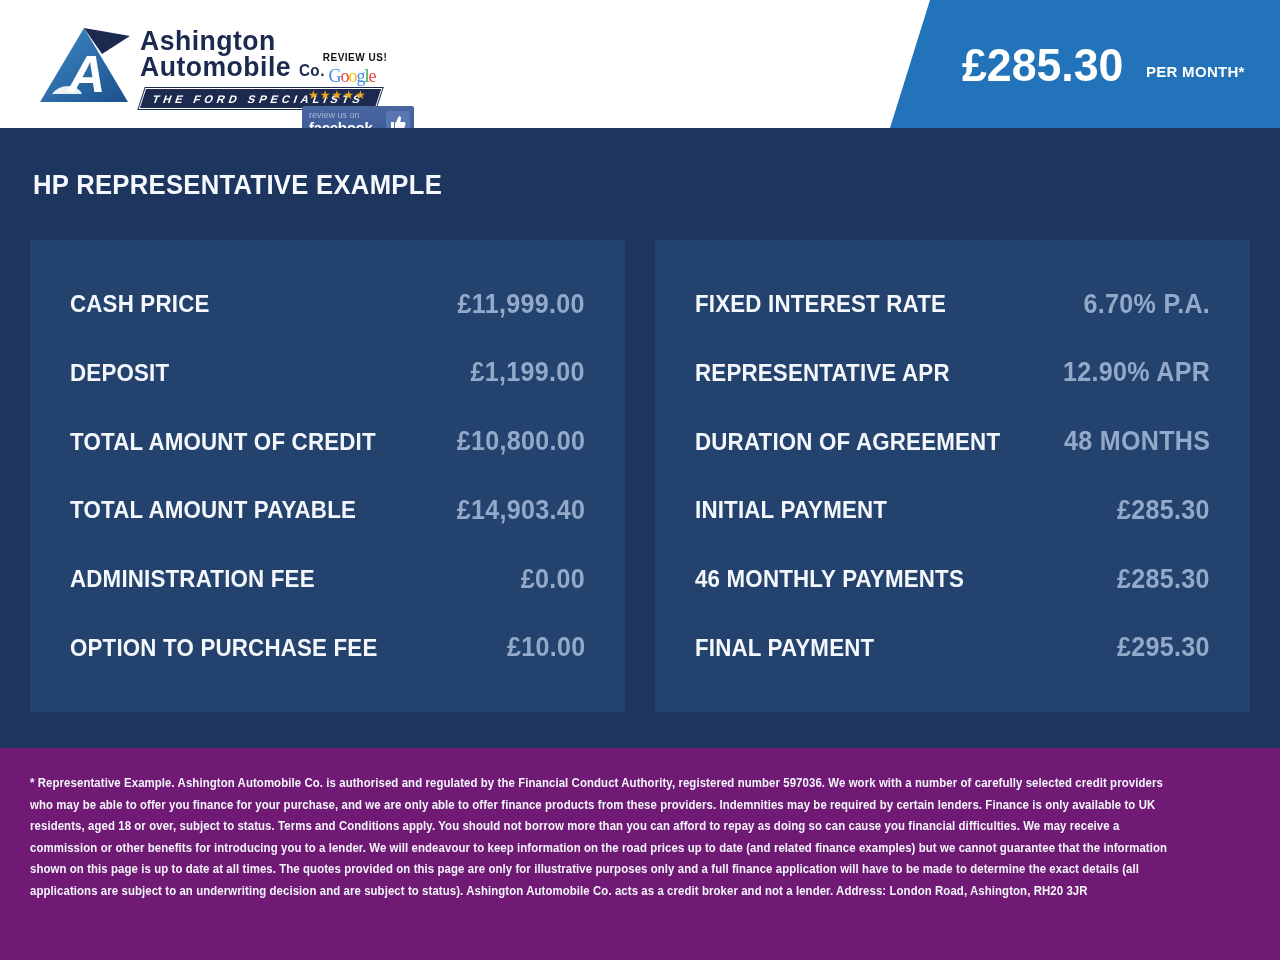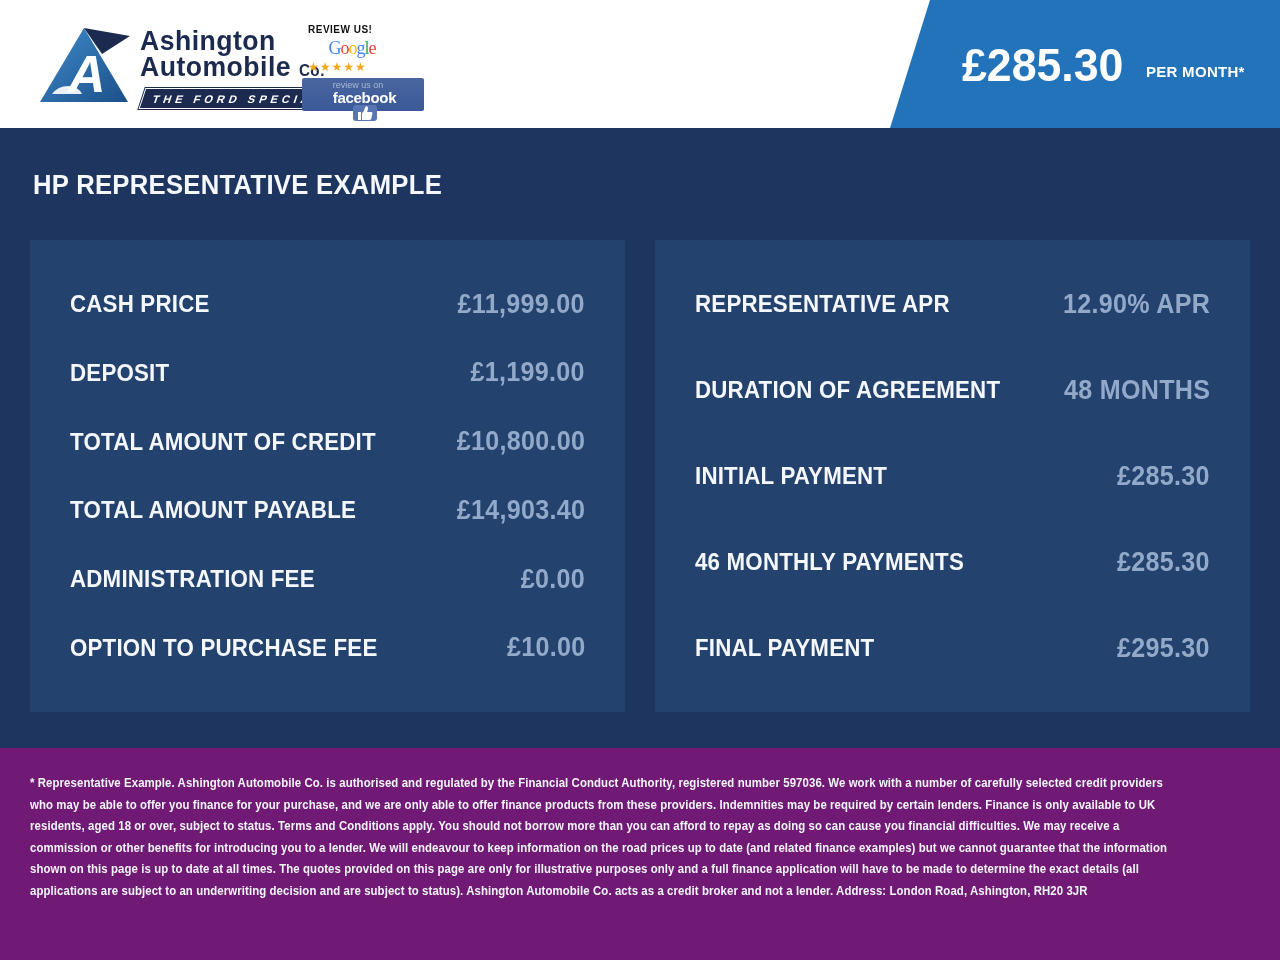--- a/index.html
+++ b/index.html
@@ -42,45 +42,44 @@
     box-shadow: 0 0 0 1px #1b2a4e;
     white-space: nowrap;
   }
 
   .badges {
     position: absolute; left: 302px; top: 24px;
     width: 100px; text-align: center;
   }
   .review-us {
     font-size: 10px; font-weight: 700; color: #111111;
-    letter-spacing: 0.5px; text-align: left; padding-left: 6px;
+    letter-spacing: 0.5px; text-align: center; padding-left: 6px; margin-top: 28px;
   }
   .google-word {
     font-family: "Liberation Serif", serif;
     font-size: 18px; line-height: 26px; font-weight: 400;
     text-align: center; letter-spacing: -1px;
   }
   .google-word span:nth-child(1) { color: #4285f4; }
   .google-word span:nth-child(2) { color: #ea4335; }
   .google-word span:nth-child(3) { color: #fbbc05; }
   .google-word span:nth-child(4) { color: #4285f4; }
   .google-word span:nth-child(5) { color: #34a853; }
   .google-word span:nth-child(6) { color: #ea4335; }
   .stars {
     color: #f0a818; font-size: 12px; letter-spacing: 1px;
     text-align: left; padding-left: 6px; line-height: 12px;
   }
   .fb-badge {
     margin-top: 5px;
-    width: 122px; height: 33px;
+    width: 112px; height: 33px;
     background: linear-gradient(#4a66a0, #3b5998);
     border-radius: 2px;
     display: flex; align-items: center;
     padding: 2px 4px 2px 7px;
-    flex-direction: column;
   }
   .fb-text { flex: 1; text-align: left; }
   .fb-line1 { font-size: 9px; color: #a9b8d4; line-height: 10px; }
   .fb-line2 { font-size: 15px; font-weight: 700; color: #ffffff; line-height: 15px; letter-spacing: -0.3px; }
   .fb-thumb {
     width: 24px; height: 24px; border-radius: 3px;
     background: #5876b4;
     display: flex; align-items: center; justify-content: center;
   }
 
@@ -234,20 +233,24 @@
         <span class="row-value">£0.00</span>
       </div>
       <div class="row">
         <span class="row-label">OPTION TO PURCHASE FEE</span>
         <span class="row-value">£10.00</span>
       </div>
     </div>
 
     <div class="panel">
       <div class="row">
+        <span class="row-label">FIXED INTEREST RATE</span>
+        <span class="row-value">6.70% P.A.</span>
+      </div>
+      <div class="row">
         <span class="row-label">REPRESENTATIVE APR</span>
         <span class="row-value">12.90% APR</span>
       </div>
       <div class="row">
         <span class="row-label">DURATION OF AGREEMENT</span>
         <span class="row-value">48 MONTHS</span>
       </div>
       <div class="row">
         <span class="row-label">INITIAL PAYMENT</span>
         <span class="row-value">£285.30</span>

